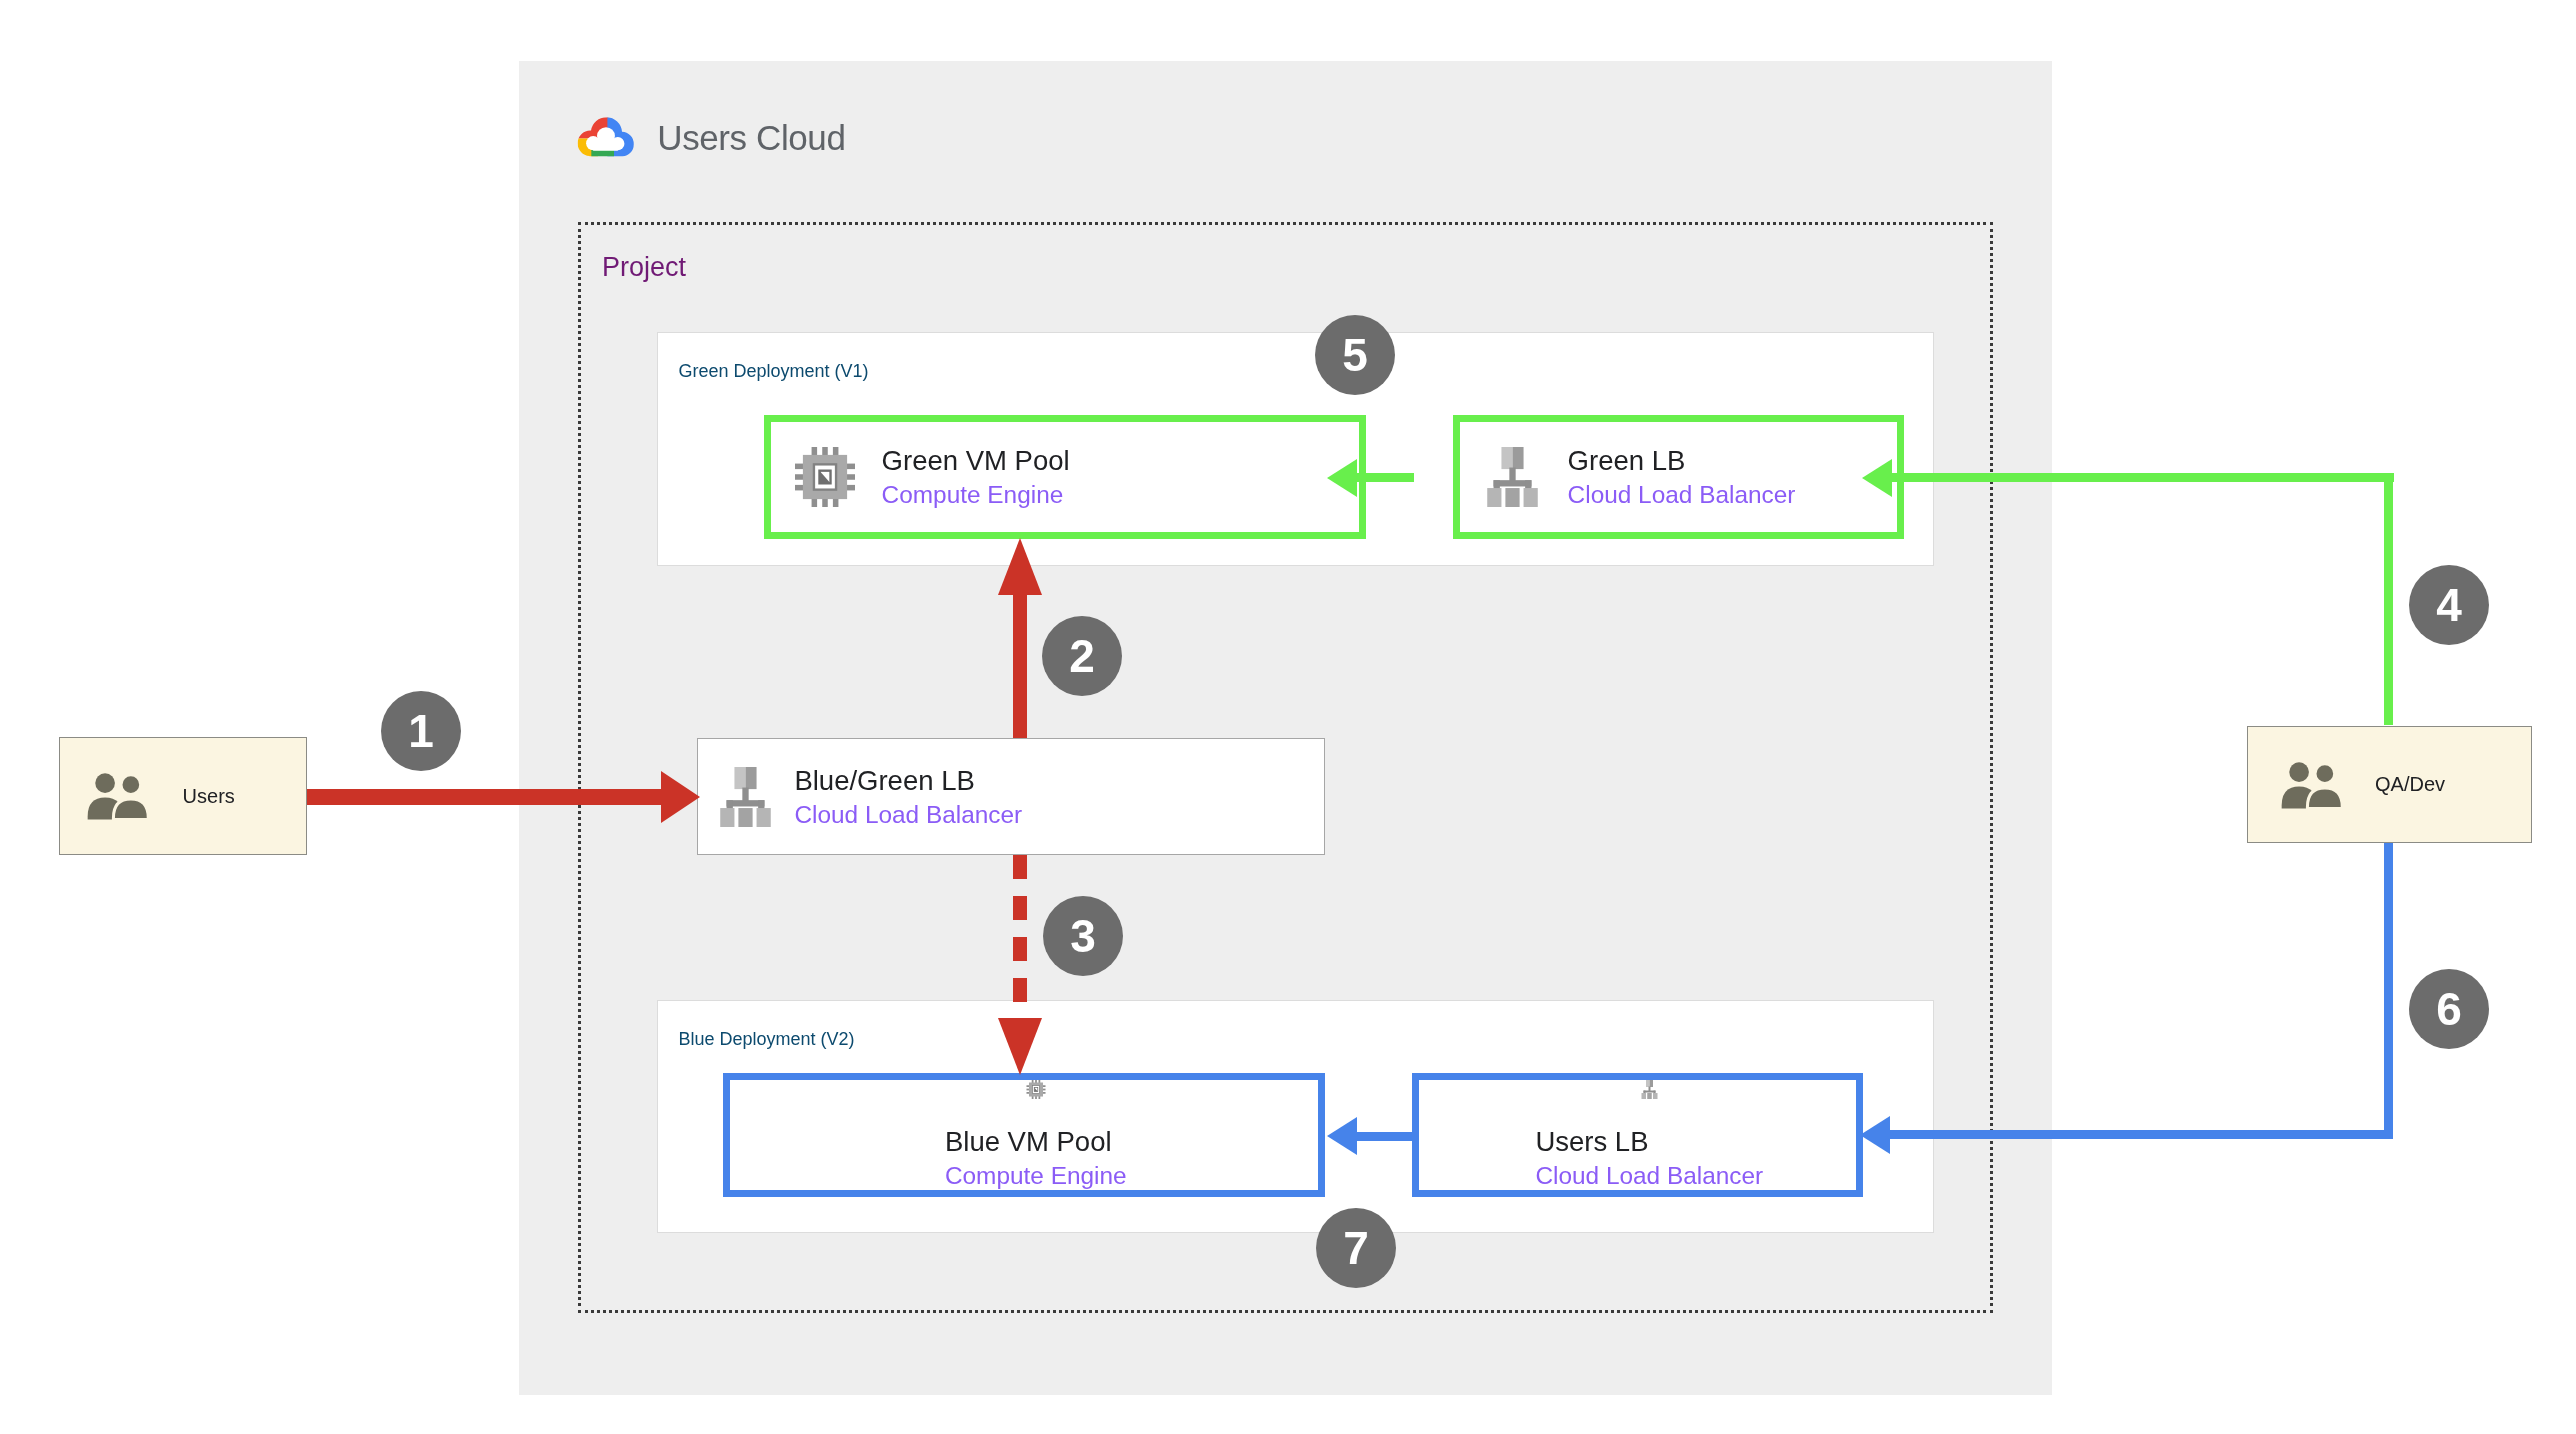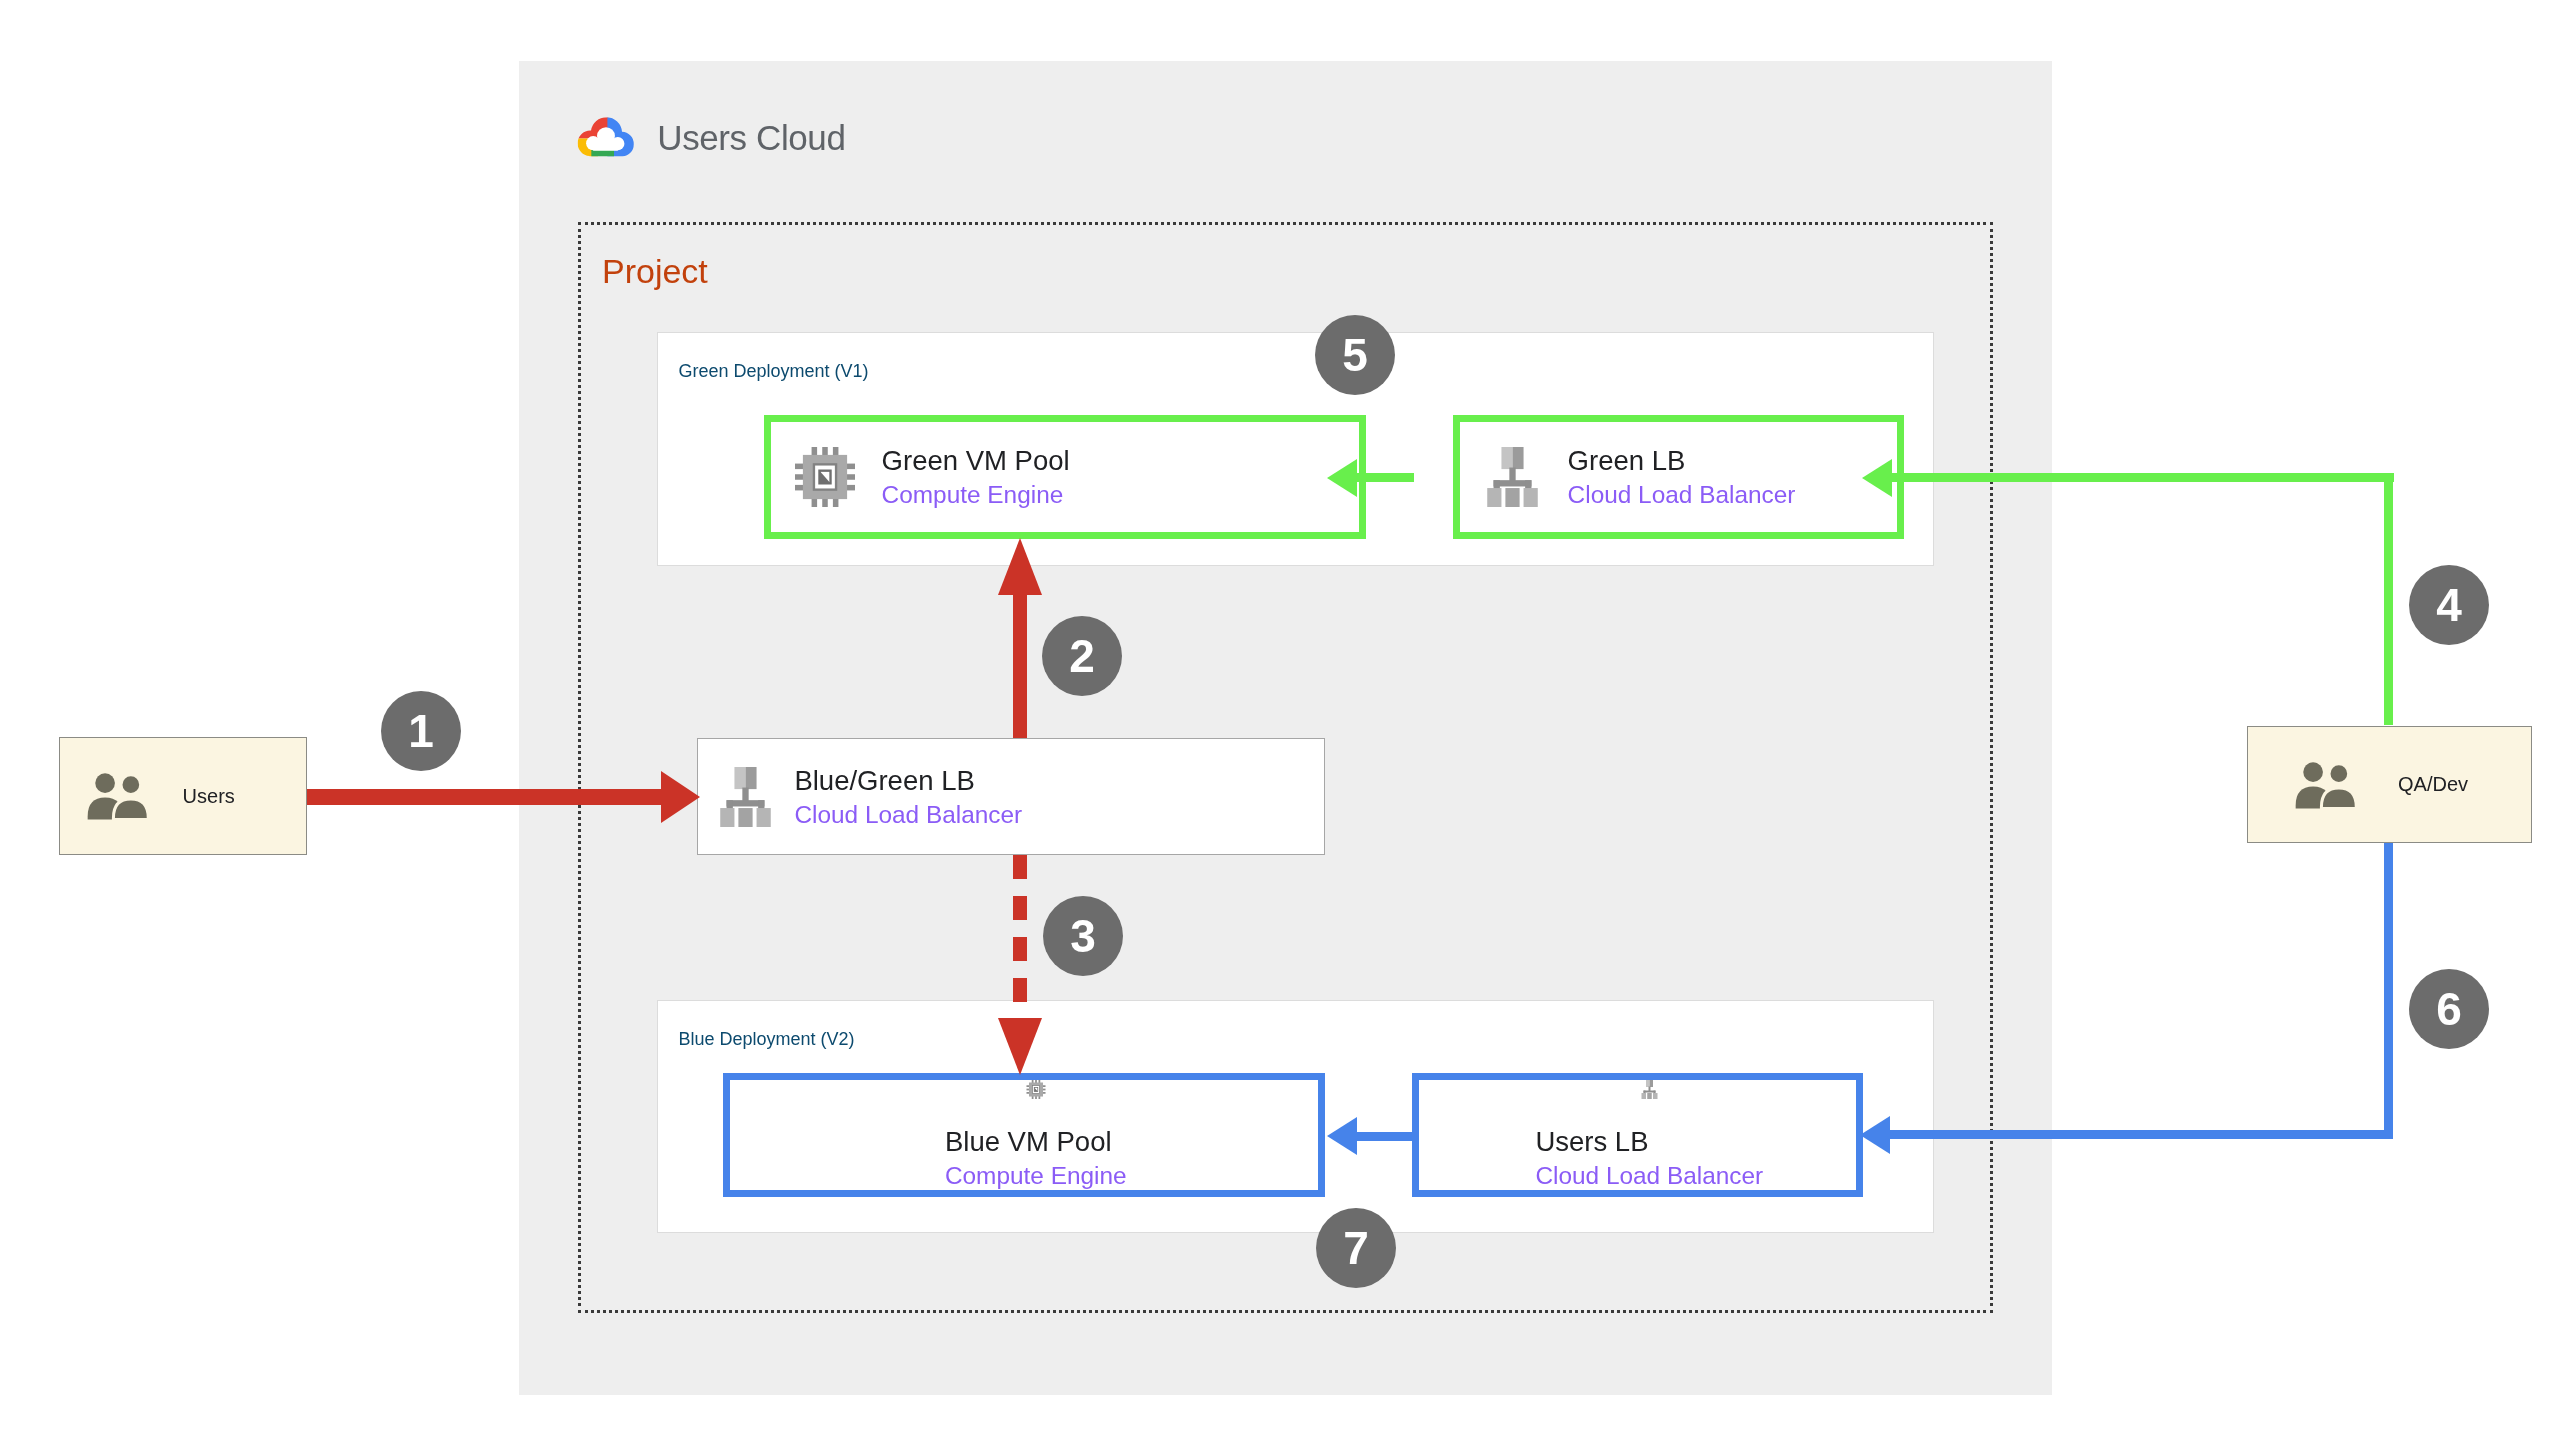--- a/index.html
+++ b/index.html
@@ -6,21 +6,21 @@
     font-family:"Liberation Sans",sans-serif;}
   .canvas{position:relative;width:2576px;height:1434px;overflow:hidden;background:#ffffff;}
   .abs{position:absolute;box-sizing:border-box;}
 
   .panel{left:519px;top:61px;width:1533px;height:1334px;background:#EEEEEE;}
 
   .logo{left:571px;top:112px;height:52px;display:flex;align-items:center;gap:17.3px;}
   .logo-text{font-size:35px;color:#5F6368;font-weight:500;letter-spacing:-0.4px;}
 
   .project{left:578px;top:222px;width:1415px;height:1091px;border:3.1px dotted #3A3A3A;}
-  .project-label{left:602px;top:252px;font-size:34px;color:#c2410c;}
+  .project-label{left:602px;top:252px;font-size:27px;color:#701a75;}
 
   .container{background:#ffffff;border:1.6px solid #DCDCDC;}
   .container-label{position:absolute;left:20.4px;top:28px;font-size:18px;color:#0c4a6e;}
   .green-container{left:657px;top:332px;width:1277px;height:234px;}
   .blue-container{left:657px;top:1000px;width:1277px;height:233px;}
 
   .node{background:#ffffff;display:flex;align-items:center;padding-left:23.6px;gap:27px;}
   .node-green{border:7px solid #68EF4C;margin-left:41px;}
   .node-blue{border:7px solid #4683EA;flex-direction:column;}
   .node-plain{border:1.6px solid #A6A6A6;}
@@ -28,21 +28,21 @@
   .node-sub{font-size:24.4px;color:#8b5cf6;margin-top:5.5px;line-height:1.1;}
 
   .vm-green{left:723px;top:415px;width:602px;height:124px;}
   .lb-green{left:1412px;top:415px;width:451px;height:124px;}
   .vm-blue{left:723px;top:1073px;width:602px;height:124px;}
   .lb-blue{left:1412px;top:1073px;width:451px;height:124px;}
   .router{left:697px;top:738px;width:628px;height:117px;padding-left:19px;gap:20.4px;}
 
   .actor{background:#FBF5E1;border:1.6px solid #8B8B85;display:flex;align-items:center;}
   .actor-users{left:59px;top:737px;width:248px;height:118px;padding-left:23.6px;gap:25px;}
-  .actor-qa{left:2247px;top:726px;width:285px;height:117px;padding-left:44px;gap:32px;}
+  .actor-qa{left:2247px;top:726px;width:285px;height:117px;padding-left:30px;gap:23px;}
   .actor-label{font-size:20px;color:#202124;text-align:center;}
 
   .badge{width:80px;height:80px;border-radius:50%;background:#6C6C6C;color:#ffffff;
     display:flex;align-items:center;justify-content:center;font-size:46px;font-weight:bold;z-index:9;}
 
   .line{z-index:6;}
   .red{background:#CB3327;}
   .green{background:#68EF4C;}
   .blue{background:#4683EA;}
   .dashed-red{background:repeating-linear-gradient(to bottom,#CB3327 0 23.6px,transparent 23.6px 41px);}

